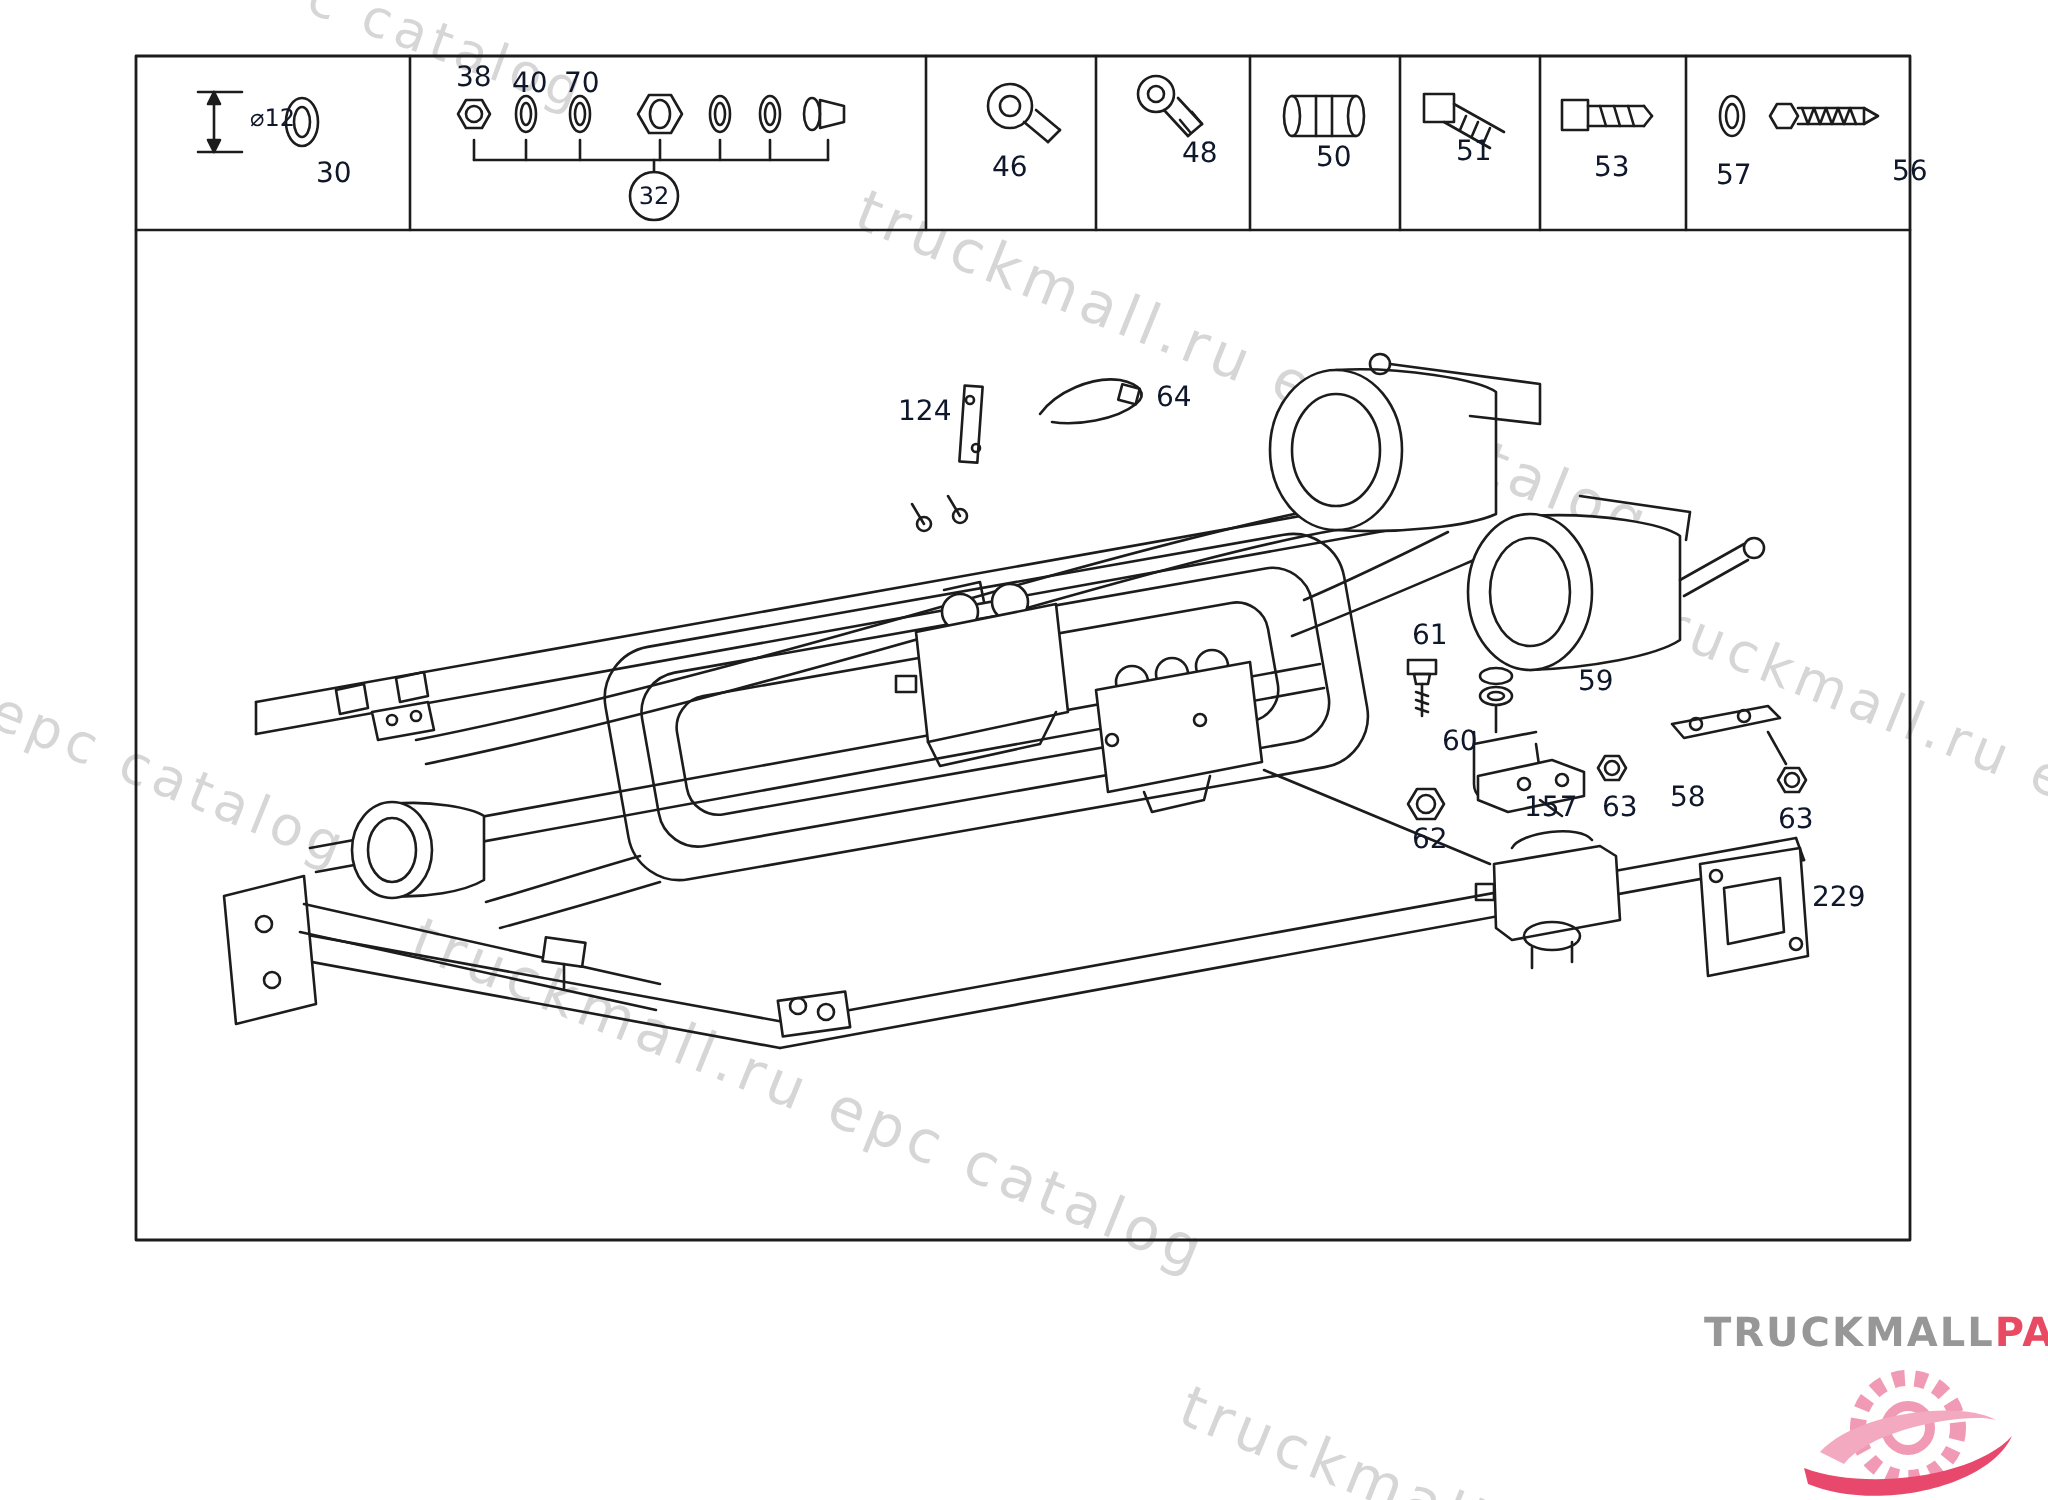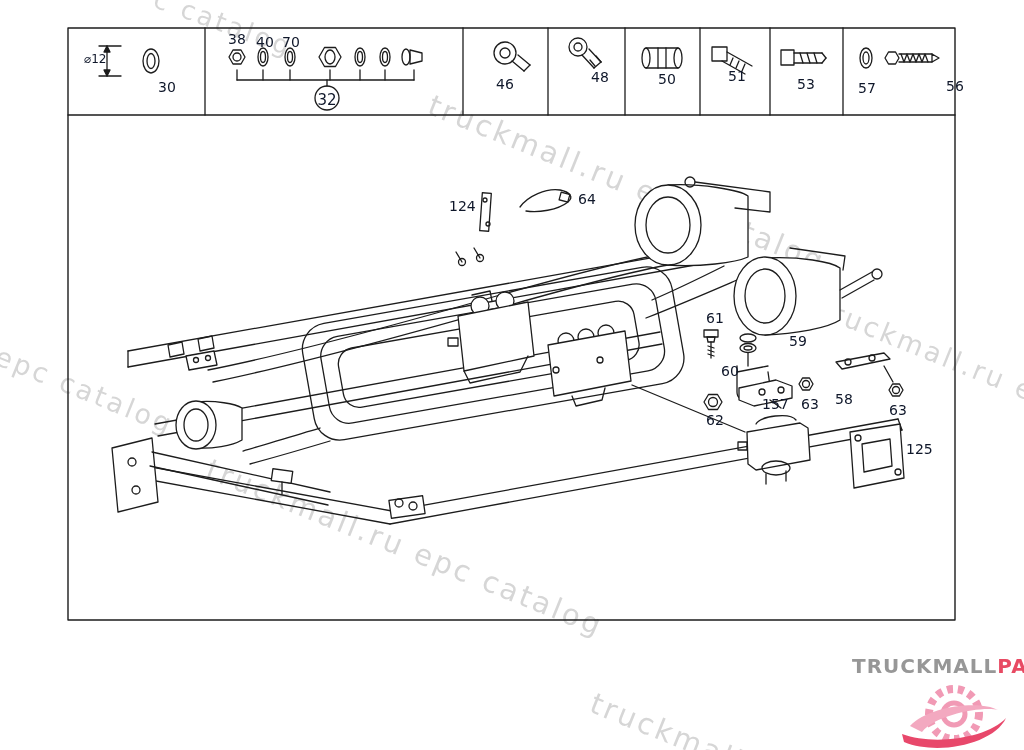--- a/index.html
+++ b/index.html
@@ -2,22 +2,22 @@
 <html><head>
 <meta charset="utf-8">
 <style>
   html,body{margin:0;padding:0;background:#fff;}
   #page{position:relative;width:1024px;height:750px;background:#fff;overflow:hidden;
         font-family:"DejaVu Sans",sans-serif;}
   .wm{position:absolute;color:#d6d6d6;letter-spacing:3px;white-space:nowrap;
       transform-origin:0 0;z-index:1;font-family:"DejaVu Sans",sans-serif;}
   svg.lineart{position:absolute;left:0;top:0;z-index:2;}
   .lbl{position:absolute;z-index:4;font-size:14px;color:#0f172a;white-space:nowrap;}
-  .lbl.small{font-size:12px;}
-  .lbl.center{width:24px;text-align:center;font-size:15px;}
+  .lbl.small{font-size:12px;margin-left:41px;}
+  .lbl.center{width:24px;text-align:center;font-size:12px;}
   #logo{position:absolute;left:852px;top:654px;width:172px;height:96px;z-index:5;}
   #logo .line{font-size:20px;font-weight:bold;letter-spacing:1px;}
   #logo .brand{color:#979797;}
   #logo .suffix{color:#e84a63;}
   #logo svg{position:absolute;left:40px;top:22px;}
 </style>
 </head>
 <body>
 
 <div id="page">
@@ -326,21 +326,21 @@
   <div class="lbl" style="left:449px;top:198px;">124</div>
   <div class="lbl" style="left:578px;top:191px;">64</div>
   <div class="lbl" style="left:706px;top:310px;">61</div>
   <div class="lbl" style="left:789px;top:333px;">59</div>
   <div class="lbl" style="left:721px;top:363px;">60</div>
   <div class="lbl" style="left:706px;top:412px;">62</div>
   <div class="lbl" style="left:762px;top:396px;">157</div>
   <div class="lbl" style="left:801px;top:396px;">63</div>
   <div class="lbl" style="left:835px;top:391px;">58</div>
   <div class="lbl" style="left:889px;top:402px;">63</div>
-  <div class="lbl" style="left:906px;top:441px;">125</div>
+  <div class="lbl" style="left:906px;top:441px;">229</div>
 
   <div id="logo">
     <div class="line">
       <span class="brand">TRUCKMALL</span><span class="suffix">PARTS</span>
     </div>
     <svg width="124" height="74" viewBox="0 0 124 74">
       <circle cx="62" cy="38" r="25" fill="none" stroke="#f19ab5" stroke-width="8" stroke-dasharray="6 5"></circle>
       <circle cx="62" cy="38" r="11" fill="none" stroke="#f19ab5" stroke-width="5"></circle>
       <path d="M10,58 C42,70 96,62 114,42 C102,68 46,80 12,66 Z" fill="#e8486b"></path>
       <path d="M18,50 C36,30 88,24 106,34 C92,30 44,38 30,56 Z" fill="#f3a9c0"></path>

